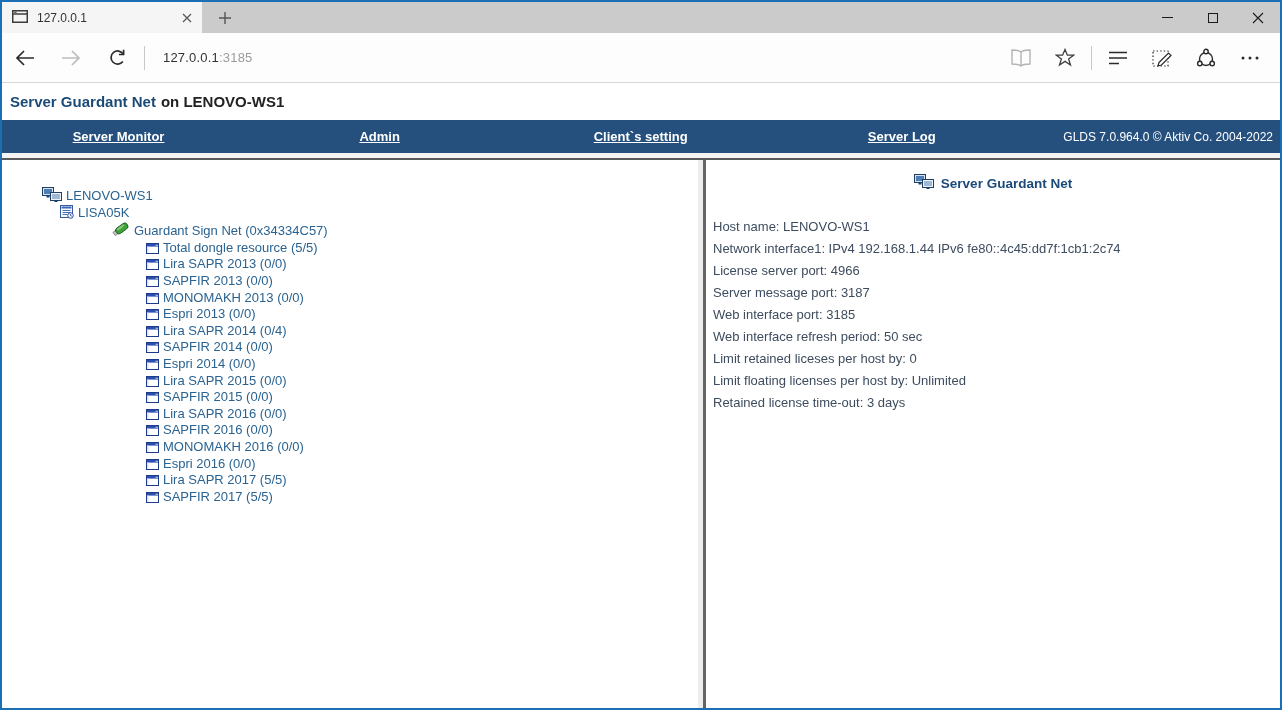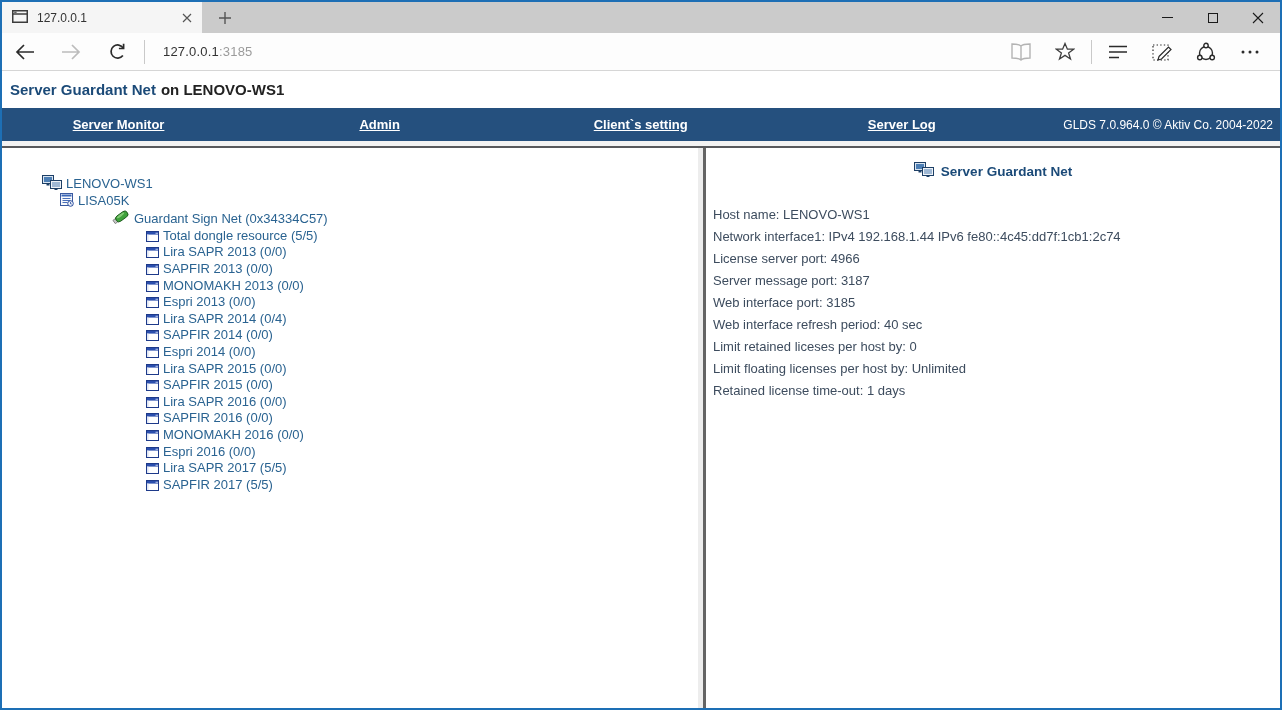--- a/index.html
+++ b/index.html
@@ -13,21 +13,21 @@
   .tab-title { font-size:12px; color:#333; flex:1; white-space:nowrap; overflow:hidden; }
   .tab-close { display:flex; align-items:center; cursor:default; }
   .newtab { width:46px; display:flex; align-items:center; justify-content:center; }
   .tb-spacer { flex:1; }
   .win-controls { display:flex; }
   .wc { width:45px; display:flex; align-items:center; justify-content:center; }
   .glyph-min { width:11px; border-top:1px solid #1a1a1a; display:block; }
   .glyph-max { width:10px; height:10px; border:1px solid #1a1a1a; display:block; }
 
   
-  .toolbar { height:38px; background:#fdfdfd; border-bottom:1px solid #d6d6d6;
+  .toolbar { height:50px; background:#fdfdfd; border-bottom:1px solid #d6d6d6;
              display:flex; align-items:center; flex:0 0 auto; }
   .tb-btn { width:46px; height:38px; display:flex; align-items:center; justify-content:center; }
   .vsep { width:1px; height:24px; background:#c9c9c9; margin:0 4px; }
   .address { font-size:13px; color:#333; margin-left:14px; letter-spacing:.2px; }
   .address .port { color:#9b9b9b; }
   .toolbar-right { margin-left:auto; display:flex; align-items:center; padding-right:8px; }
   .tb-icon { width:44px; height:38px; display:flex; align-items:center; justify-content:center; }
 
   
   .page-header { height:37px; background:#fff; display:flex; align-items:center;
@@ -337,21 +337,21 @@
     <rect x="12.5" y="13.5" width="3" height="1.5" fill="#1d3f66"></rect>
   </svg></span>
         <span>Server Guardant Net</span>
       </div>
       <div class="details-body" id="detail-lines">
           <div class="detail-line">Host name: LENOVO-WS1</div>
           <div class="detail-line">Network interface1: IPv4 192.168.1.44 IPv6 fe80::4c45:dd7f:1cb1:2c74</div>
           <div class="detail-line">License server port: 4966</div>
           <div class="detail-line">Server message port: 3187</div>
           <div class="detail-line">Web interface port: 3185</div>
-          <div class="detail-line">Web interface refresh period: 40 sec</div>
+          <div class="detail-line">Web interface refresh period: 50 sec</div>
           <div class="detail-line">Limit retained liceses per host by: 0</div>
           <div class="detail-line">Limit floating licenses per host by: Unlimited</div>
-          <div class="detail-line">Retained license time-out: 1 days</div>
+          <div class="detail-line">Retained license time-out: 3 days</div>
         </div>
     </div>
   </div>
 
 </div>
 
 </body></html>

